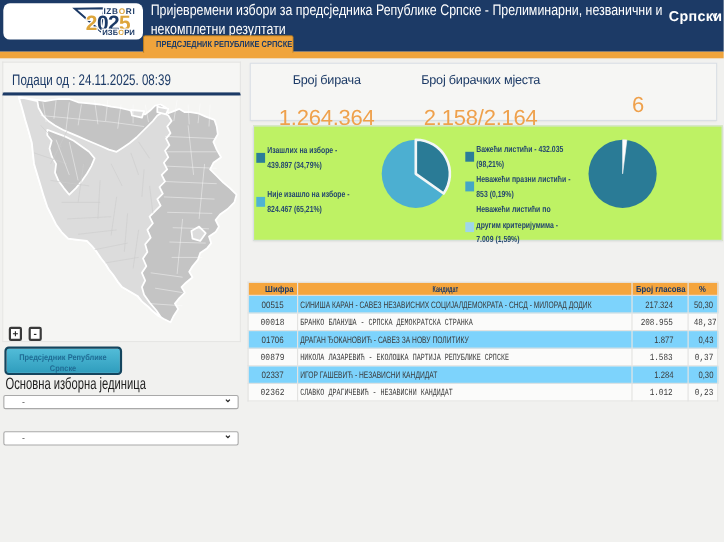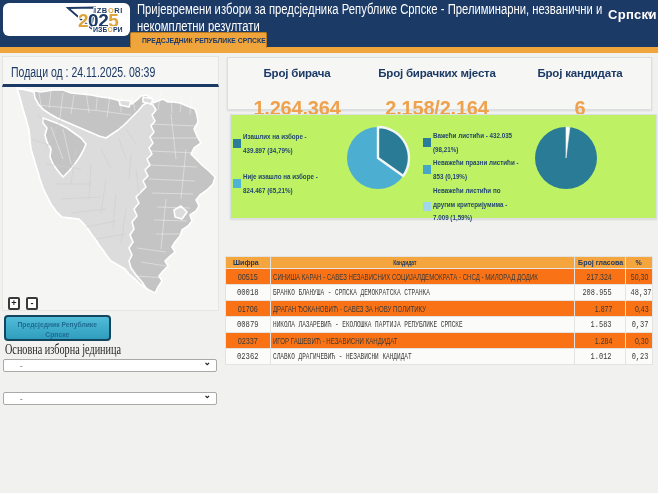--- a/index.html
+++ b/index.html
@@ -21,40 +21,40 @@
 #datebox .nx { position:absolute; left:8px; top:7px; font-size:14px; color:#1c3a66; transform:scaleX(0.75); }
 #mapbox { position:absolute; left:2px; top:87px; width:217px; height:224px; background:#f5f5f3; border:1px solid #e6e6e4; border-top:none; }
 .zbtn { position:absolute; width:12px; height:13px; background:#fff; border:2px solid #3a3a3a; border-radius:2px; font-size:9px; line-height:8px; text-align:center; color:#222; font-weight:bold;}
 #tealbtn { position:absolute; left:4px; top:315px; width:107px; height:26px; background:linear-gradient(#52bcd8,#2f9dbd); border:2px solid #14455e; border-radius:4px; color:#1f6b94; font-size:7.5px; text-align:center; line-height:10px; padding-top:3px; font-weight:bold;}
 #tealbtn .nx { transform:scaleX(0.9); transform-origin:50% 50%; }
 .sel-label { position:absolute; left:5px; font-size:15px; color:#1d1d1d; }
 .sel-label .nx { transform:scaleX(0.68); }
 .selbox { position:absolute; left:3px; width:214px; height:13px; background:#fff; border:1px solid #a9a9a9; border-radius:2px; font-size:8px; color:#444; padding-left:16px; line-height:11px; }
 .selbox .chev { position:absolute; right:5px; top:-3px; font-size:9px; color:#222; font-weight:bold; }
 
-#stats { position:absolute; left:227px; top:57px; width:425px; height:53px; background:#f6f6f4; border:1px solid #dadfe5; box-shadow:0 1px 2px rgba(0,0,0,0.10);font-weight:bold; }
+#stats { position:absolute; left:227px; top:57px; width:425px; height:53px; background:#f6f6f4; border:1px solid #dadfe5; box-shadow:0 1px 2px rgba(0,0,0,0.10); }
 .stat { position:absolute; top:9px; text-align:center; }
 .stat .lbl { font-size:11.5px; color:#1c3a66; letter-spacing:-0.2px;}
 .stat .val { font-size:20px; color:#efa14c; margin-top:18px; letter-spacing:-0.2px;}
 
 #pies { position:absolute; left:230px; top:114px; width:427px; height:105px; background:#bef264; border:1px solid #dadfe5; box-shadow:0 1px 2px rgba(0,0,0,0.10);}
 .leg { position:absolute; font-size:8px; font-weight:bold; color:#24476f; line-height:13.7px; }
 .leg .nx { transform:scaleX(0.78); }
 .litem { position:relative; padding-left:10px; }
 .sq { position:absolute; left:0; width:8px; height:9px; }
 
 #tbl { position:absolute; left:225px; top:256px; width:427px; border-collapse:collapse; table-layout:fixed; }
 #tbl th { background:#f5a53d; color:#1c3a66; height:12px; border:1px solid #e3e3e1; font-size:8px; }
 #tbl td { height:16px; border:1px solid #e3e3e1; color:#3a3a3a; font-size:8.5px; padding:0; }
 #tbl td .nx { transform:scaleX(0.715); }
 #tbl th .nx { transform:scaleX(0.88); transform-origin:50% 50%; }
 #tbl td.c3 .nx { transform:scaleX(0.82); margin-right:13px; }
 #tbl td.c4 .nx { transform:scaleX(0.82); margin-right:3.5px; }
 #tbl td.cc .nx { transform:scaleX(0.85); }
-#tbl tr.odd td { background:#f97316; }
+#tbl tr.odd td { background:#7dd3fc; }
 #tbl tr.even td { background:#fbfbfa;font-family:Liberation Mono, monospace; }
 .cl { text-align:left; } .cl .nx { transform-origin:0 50%; margin-left:2px;}
 .cr { text-align:right; } .cr .nx { transform-origin:100% 50%; }
 .cc { text-align:center; } .cc .nx { transform-origin:50% 50%; }
 </style>
 </head>
 <body>
 <div id="page">
   <div id="hdr"></div>
   <div id="obar"></div>
@@ -86,35 +86,34 @@
         <path fill="#dcdcdc" d="M118,101 L130,102 L128,108 L119,106 Z"></path>
         <path fill="#dcdcdc" d="M142,98 L152,100 L150,105 L142,103 Z"></path>
       </g>
       <path stroke="#cdcdcd" stroke-width="0.7" fill="none" opacity="0.8" d="M30,140 L60,150 M45,165 L80,170 M55,185 L90,185 M60,200 L100,198 M70,214 L105,210 M85,228 L115,222 M95,240 L125,235 M60,120 L45,150 M75,150 L70,185 M90,165 L88,200 M105,180 L100,215 M115,195 L112,230 M125,210 L120,245 M100,150 L110,170 M118,140 L125,160 M130,155 L128,180 M135,170 L138,195 M125,130 L135,145 M36,115 L55,135"></path>
       <path stroke="#fff" stroke-width="0.7" fill="none" opacity="0.55" d="M38,94 L41,112 M50,92 L48,109 M62,94 L59,119 M73,96 L70,115 M85,92 L88,114 M97,92 L95,111 M109,96 L106,118 M120,96 L120,113 M131,96 L134,112 M160,92 L157,111 M170,96 L171,114 M181,95 L179,113 M190,96 L189,116 M36,106 L100,112 M100,112 L130,116 M149,125 L196,127 M151,139 L196,139 M149,152 L196,154 M149,166 L196,168 M148,180 L194,182 M151,194 L192,195 M156,208 L189,209 M153,221 L186,222 M155,235 L183,235 M136,249 L165,253 M140,263 L165,267 M135,277 L165,279 M170,115 L175,160 M185,150 L180,200 M165,200 L160,250 M50,128 L62,160 M62,130 L70,165"></path>
     </svg>
     <div class="zbtn" style="left:5px; top:210px;">+</div>
     <div class="zbtn" style="left:23px; top:210px;">-</div>
   </div>
   <div id="tealbtn"><span class="nx">Предсједник Републике</span><br><span class="nx">Српске</span></div>
-  <div class="sel-label" style="top:341px;font-family:Liberation Serif, serif;"><span class="nx">Основна изборна јединица</span></div>
+  <div class="sel-label" style="top:341px;"><span class="nx">Основна изборна јединица</span></div>
   <div class="selbox" style="top:359px;">-<span class="chev">⌄</span></div>
   <div class="selbox" style="top:392px;">-<span class="chev">⌄</span></div>
 
   <div id="stats">
     <div class="stat" style="left:9px; width:120px;">
         <div class="lbl">Број бирача</div>
         <div class="val">1.264.364</div>
       </div>
     <div class="stat" style="left:139px; width:140px;">
         <div class="lbl">Број бирачких мјеста</div>
         <div class="val">2.158/2.164</div>
       </div>
     <div class="stat" style="left:292px; width:120px;">
-        <div class="lbl">Број кандидата</div>
         <div class="val">6</div>
       </div>
   </div>
 
   <div id="pies">
     <div class="leg" style="left:2px; top:15px; width:125px;">
       <div class="litem"><span class="sq" style="background:#2b7d99; top:9px;"></span><span class="nx">Изашлих на изборе -</span><br><span class="nx">439.897 (34,79%)</span></div>
       <div class="litem" style="margin-top:13px;"><span class="sq" style="background:#4fb3d4; top:9px;"></span><span class="nx">Није изашло на изборе -</span><br><span class="nx">824.467 (65,21%)</span></div>
     </div>
     <svg style="position:absolute; left:114px; top:10px;" width="66" height="66" viewBox="0 0 66 66">
@@ -128,21 +127,21 @@
     </div>
     <svg style="position:absolute; left:302px; top:10px;" width="66" height="66" viewBox="0 0 66 66">
       <circle cx="33" cy="33" r="31" fill="#2a7b96"></circle>
       <path d="M33,33 L33,2 A31,31 0 0 1 36.9,2.25 Z" fill="#fdfdfd" stroke="#f2f6f6" stroke-width="0.6"></path>
     </svg>
   </div>
 
   <table id="tbl">
     <tbody>
         <tr>
-          <th style="width:45px; text-align:center; padding-left:0px;"><span class="nx" style="transform-origin:0 50%;">Шифра</span></th>
+          <th style="width:45px; text-align:right; padding-left:0px;"><span class="nx" style="transform-origin:0 50%;">Шифра</span></th>
           <th style="width:304px;"><span class="nx" style="transform:scaleX(0.62); margin-right:36px;">Кандидат</span></th>
           <th style="width:51px;margin-top:34px;"><span class="nx">Број гласова</span></th>
           <th style="width:27px;"><span class="nx">%</span></th>
         </tr>
     <tr class="odd">
           <td class="cc"><span class="nx">00515</span></td>
           <td class="cl"><span class="nx">СИНИША КАРАН - САВЕЗ НЕЗАВИСНИХ СОЦИЈАЛДЕМОКРАТА - СНСД - МИЛОРАД ДОДИК</span></td>
           <td class="cr c3"><span class="nx">217.324</span></td>
           <td class="cr c4"><span class="nx">50,30</span></td>
         </tr>

